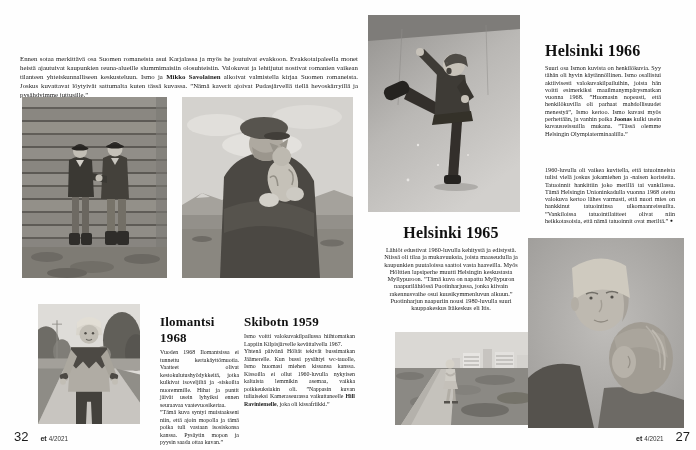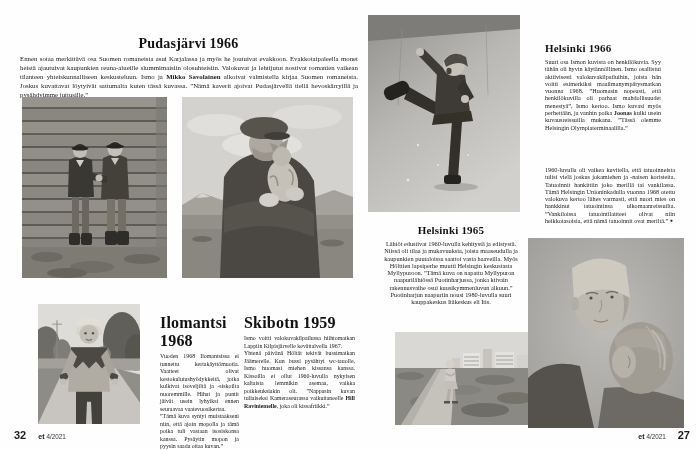--- a/index.html
+++ b/index.html
@@ -2,43 +2,42 @@
 <html lang="fi"><head>
 <meta charset="utf-8">
 <style>
   html,body{margin:0;padding:0;background:#ffffff;}
   .spread{position:relative;width:696px;height:450px;background:#fefefe;overflow:hidden;
           font-family:"Liberation Serif","DejaVu Serif",serif;color:#1b1b1b;}
   .abs{position:absolute;}
   h1,h2{margin:0;font-weight:bold;color:#111;}
   p{margin:0;}
   .sec-title-lg{font-size:14px;letter-spacing:0.2px;}
-  .sec-title-md{font-size:11px;letter-spacing:0.2px;}
-  .sec-title-sm{font-size:16px;letter-spacing:0.2px;}
+  .sec-title-md{font-size:16px;letter-spacing:0.2px;}
+  .sec-title-sm{font-size:13px;letter-spacing:0.2px;}
   .intro-p{font-size:6.8px;line-height:8.9px;text-align:justify;}
   .col-p{font-size:5.9px;line-height:7.5px;text-align:justify;margin-top:3px;}
   .col-p + .col-p{margin-top:0;}
   .rcol-p{font-size:6.2px;line-height:7.3px;text-align:justify;margin-top:4px;}
   .center-p{font-size:6.3px;line-height:7.3px;text-align:center;margin-top:4px;}
   .b{font-weight:bold;}
   .photo{position:absolute;overflow:hidden;background:#c8c6c3;}
   .photo svg{display:block;width:100%;height:100%;}
   .footer{position:absolute;top:429px;font-size:6.5px;display:flex;align-items:baseline;}
-  .footer .pg{font-weight:bold;font-size:11px;font-family:"Liberation Sans",sans-serif;text-align:right;}
+  .footer .pg{font-weight:normal;font-size:13px;font-family:"Liberation Sans",sans-serif;text-align:right;}
   .footer .brand{font-weight:bold;font-family:"Liberation Sans",sans-serif;font-size:7px;}
   .footer .issue{font-family:"Liberation Sans",sans-serif;font-size:6.3px;color:#333;margin-left:2px;}
   .gap{display:inline-block;width:12px;}
   .endmark{font-size:5px;vertical-align:1px;}
 </style>
 </head>
 <body>
 
 <div class="spread">
 
-  <h1 class="abs sec-title-lg" style="left:20px;top:36px;width:337px;text-align:center;">Pudasjärvi 1966</h1>
 
   <p class="abs intro-p" style="left:20px;top:55px;width:338px;"><span>Ennen sotaa merkittävä osa Suomen romaneista asui Karjalassa ja myös he joutuivat evakkoon. Evakkotaipaleella monet heistä ajautuivat kaupunkien reuna-alueille slummimaisiin olosuhteisiin. Valokuvat ja lehtijutut nostivat romanien vaikean tilanteen yhteiskunnalliseen keskusteluun. Ismo ja </span><span class="b">Mikko Savolainen</span><span> alkoivat valmistella kirjaa Suomen romaneista. Joskus kuvattavat löytyivät sattumalta kuten tässä kuvassa. ”Nämä kaverit ajoivat Pudasjärvellä tiellä hevoskärryillä ja pysähdyimme juttusille.”</span></p>
 
   <figure class="photo" style="left:22px;top:97px;width:145px;height:181px;margin:0;">
     <svg viewBox="0 0 145 181" preserveAspectRatio="none">
       <rect width="145" height="181" fill="#8f8c86"></rect>
       <rect y="0" width="145" height="10" fill="#97948e"></rect>
         <rect y="10" width="145" height="2" fill="#625f5a"></rect>
       <rect y="12" width="145" height="11" fill="#8a8781"></rect>
         <rect y="23" width="145" height="2" fill="#5d5a55"></rect>

